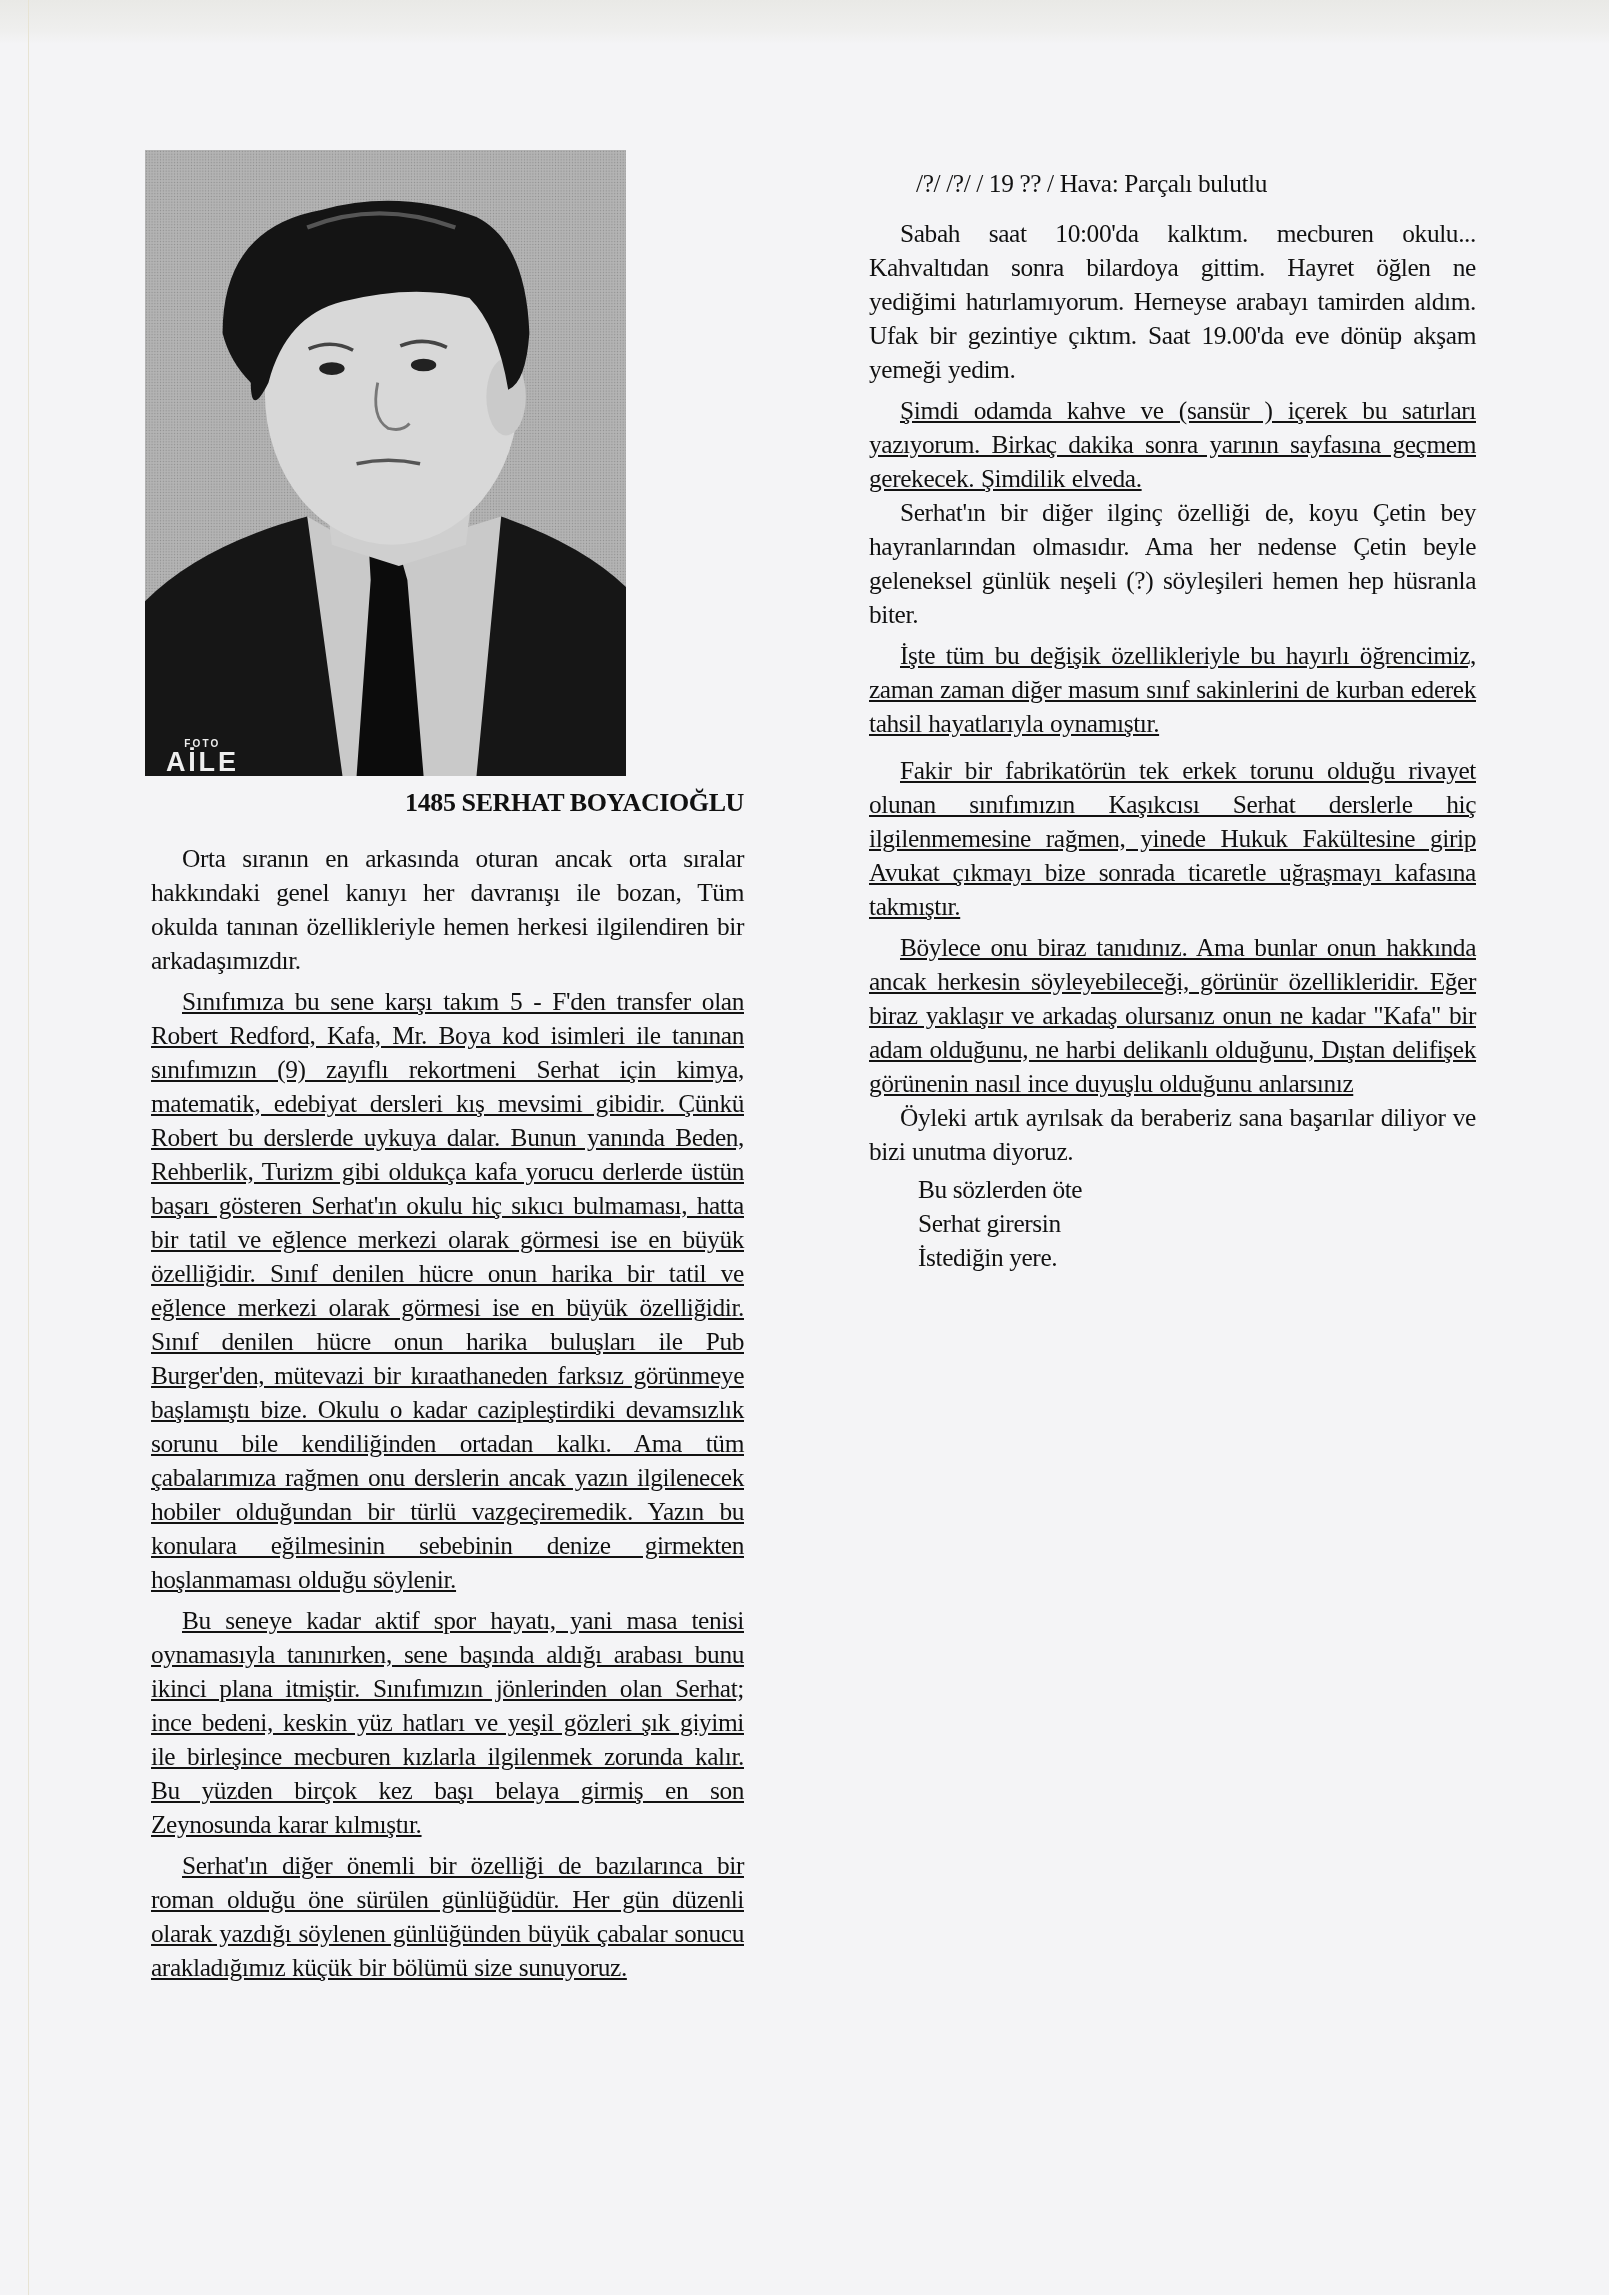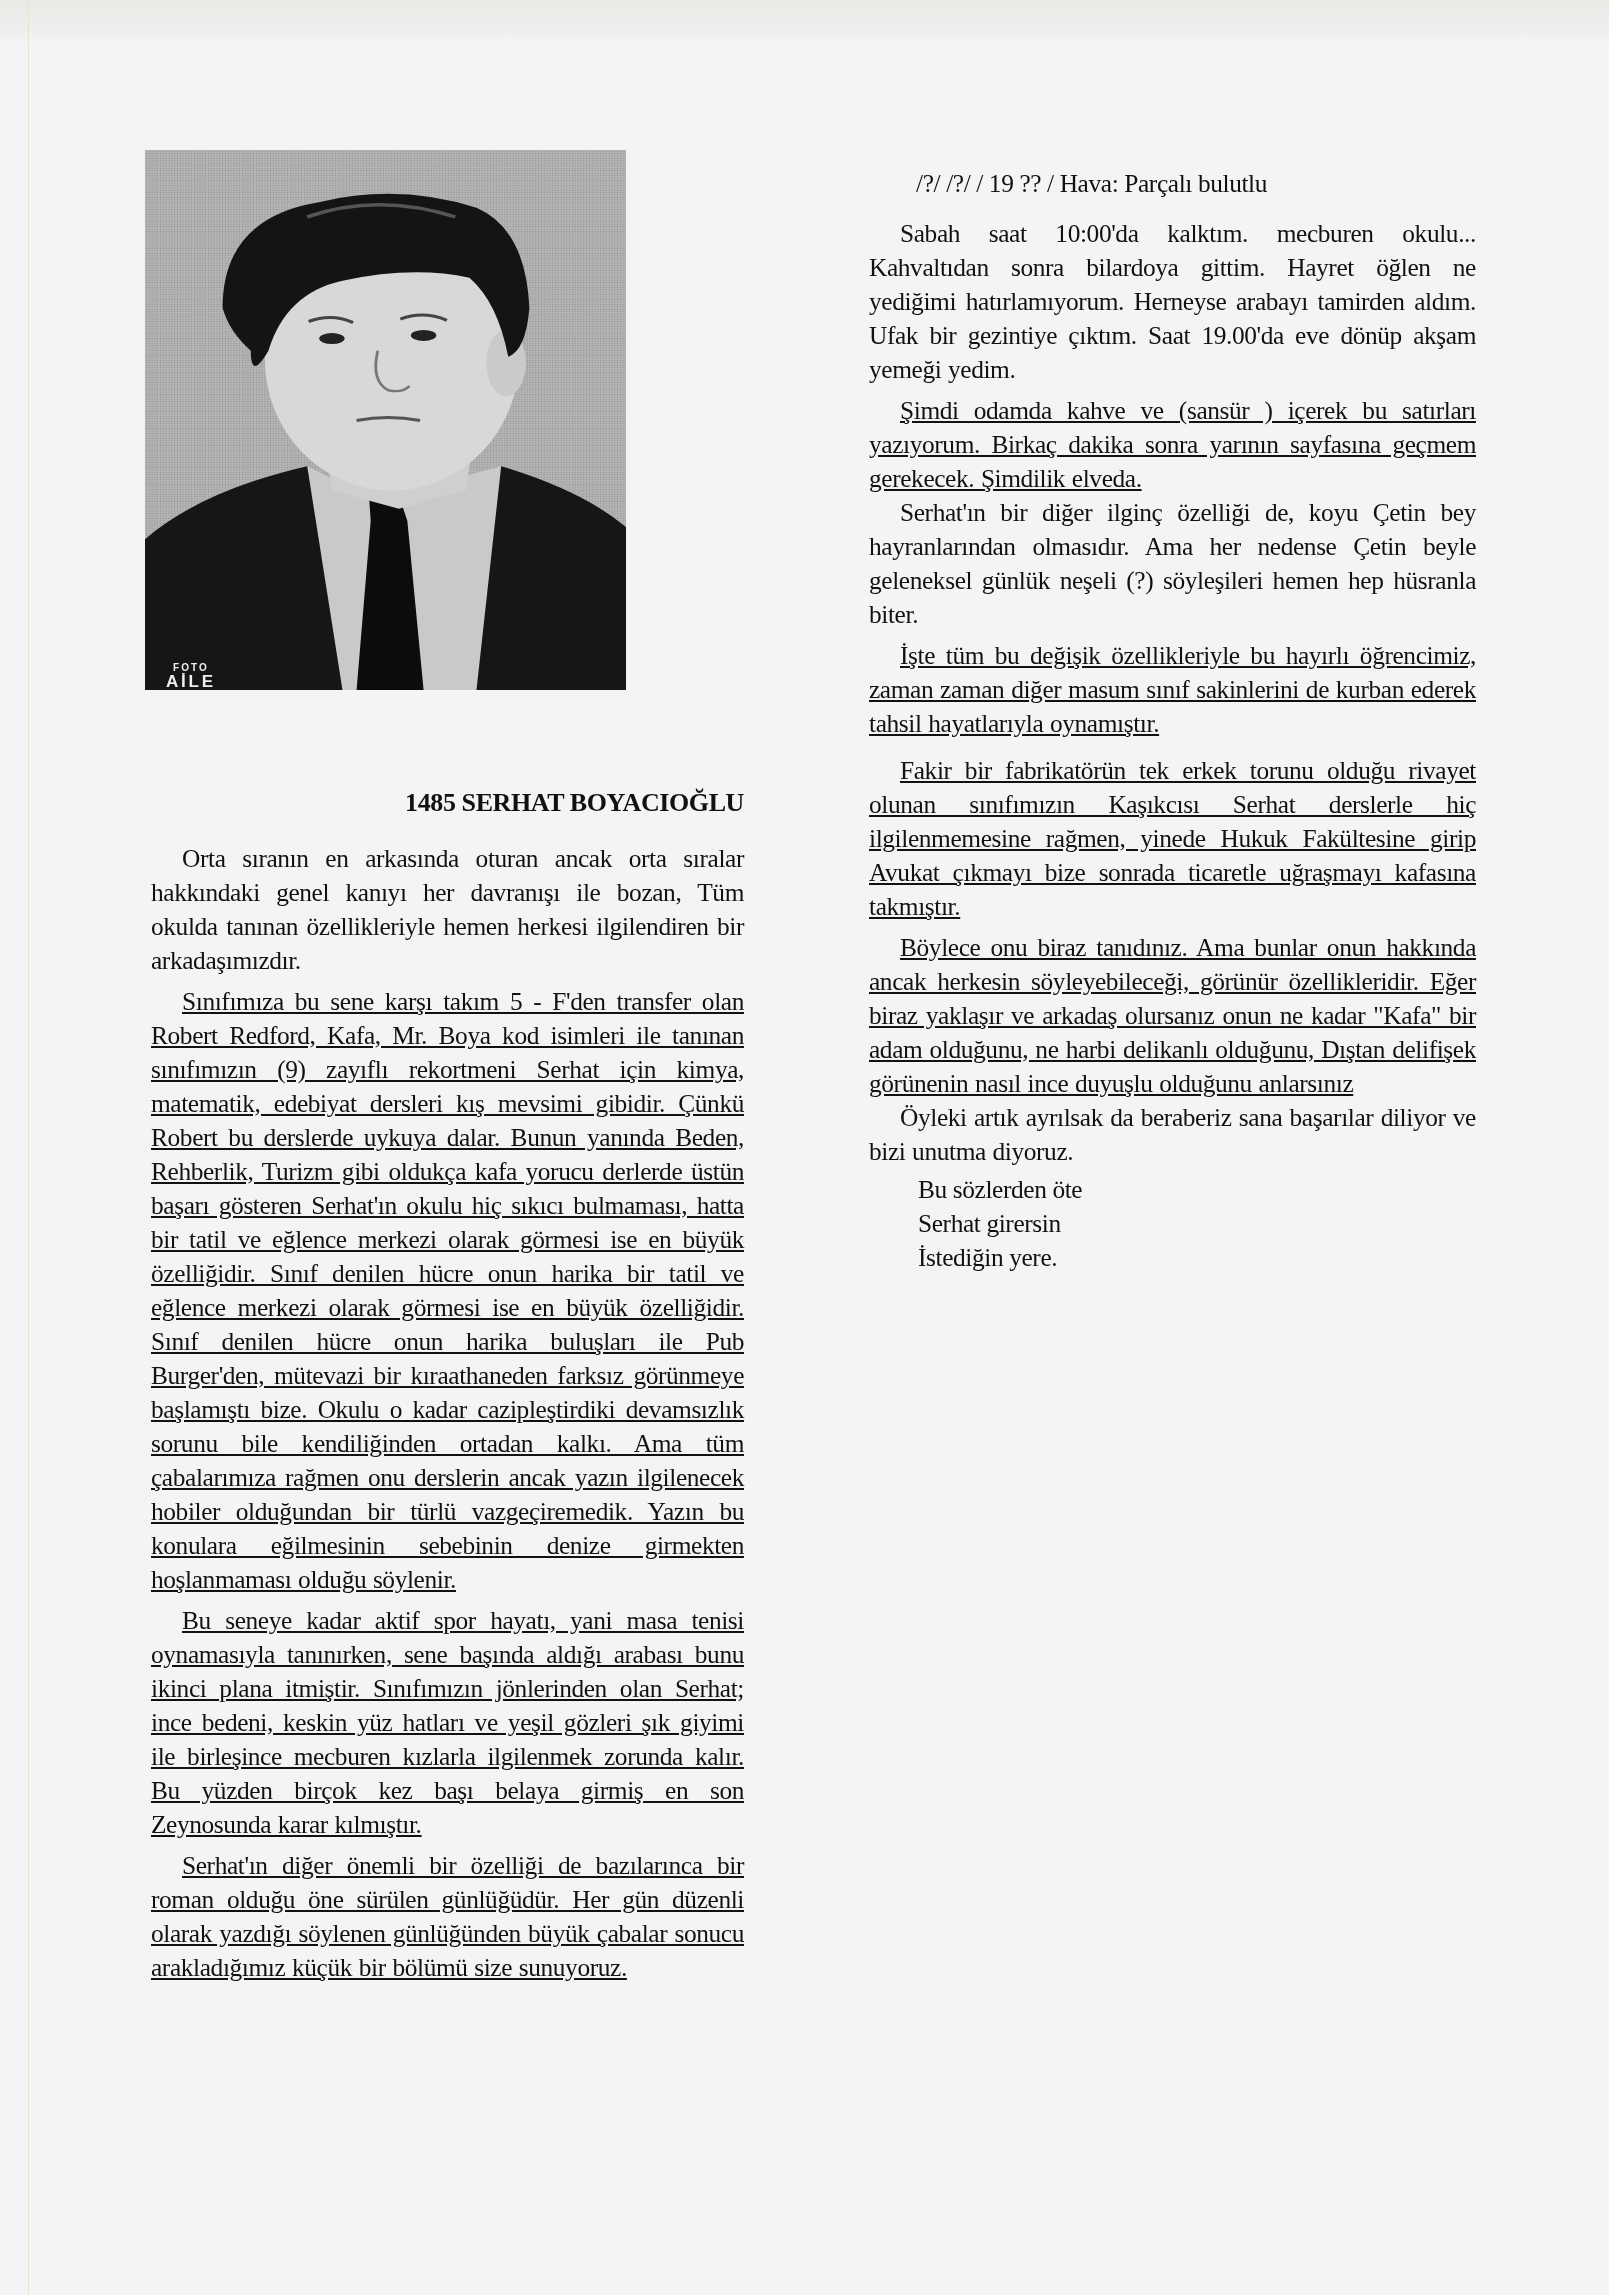--- a/index.html
+++ b/index.html
@@ -13,32 +13,32 @@
   }
   .top-band {
     position: absolute; left: 0; top: 0; width: 1609px; height: 44px;
     background: linear-gradient(#e9e9e6, #efefee 70%, #f4f4f6);
   }
   .page-edge {
     position: absolute; left: 28px; top: 0; width: 1.4px; height: 2295px;
     background: #e7e3d3;
   }
   .photo {
-    position: absolute; left: 145px; top: 150px; width: 481px; height: 540px;
+    position: absolute; left: 145px; top: 150px; width: 481px; height: 626px;
     background: #0c4a6e;
     overflow: hidden;
   }
   .photo svg { display: block; width: 100%; height: 100%; }
   .photo-stamp {
     position: absolute; left: 21px; bottom: 0px;
     color: #eee; font-family: "Liberation Sans", sans-serif; font-weight: bold;
     text-align: center; line-height: 1;
   }
   .photo-stamp .small { font-size: 10px; letter-spacing: 2.1px; display:block; }
-  .photo-stamp .big { font-size: 17px; letter-spacing: 2.8px; display:block; }
+  .photo-stamp .big { font-size: 27px; letter-spacing: 2.8px; display:block; }
 
   .col {
     position: absolute;
     font-size: 25.4px;
     line-height: 34px;
     text-align: justify;
   }
   .col-left { left: 151px; top: 785px; width: 593px; }
   .col-right { left: 869px; top: 150px; width: 607px; }
   .heading {

